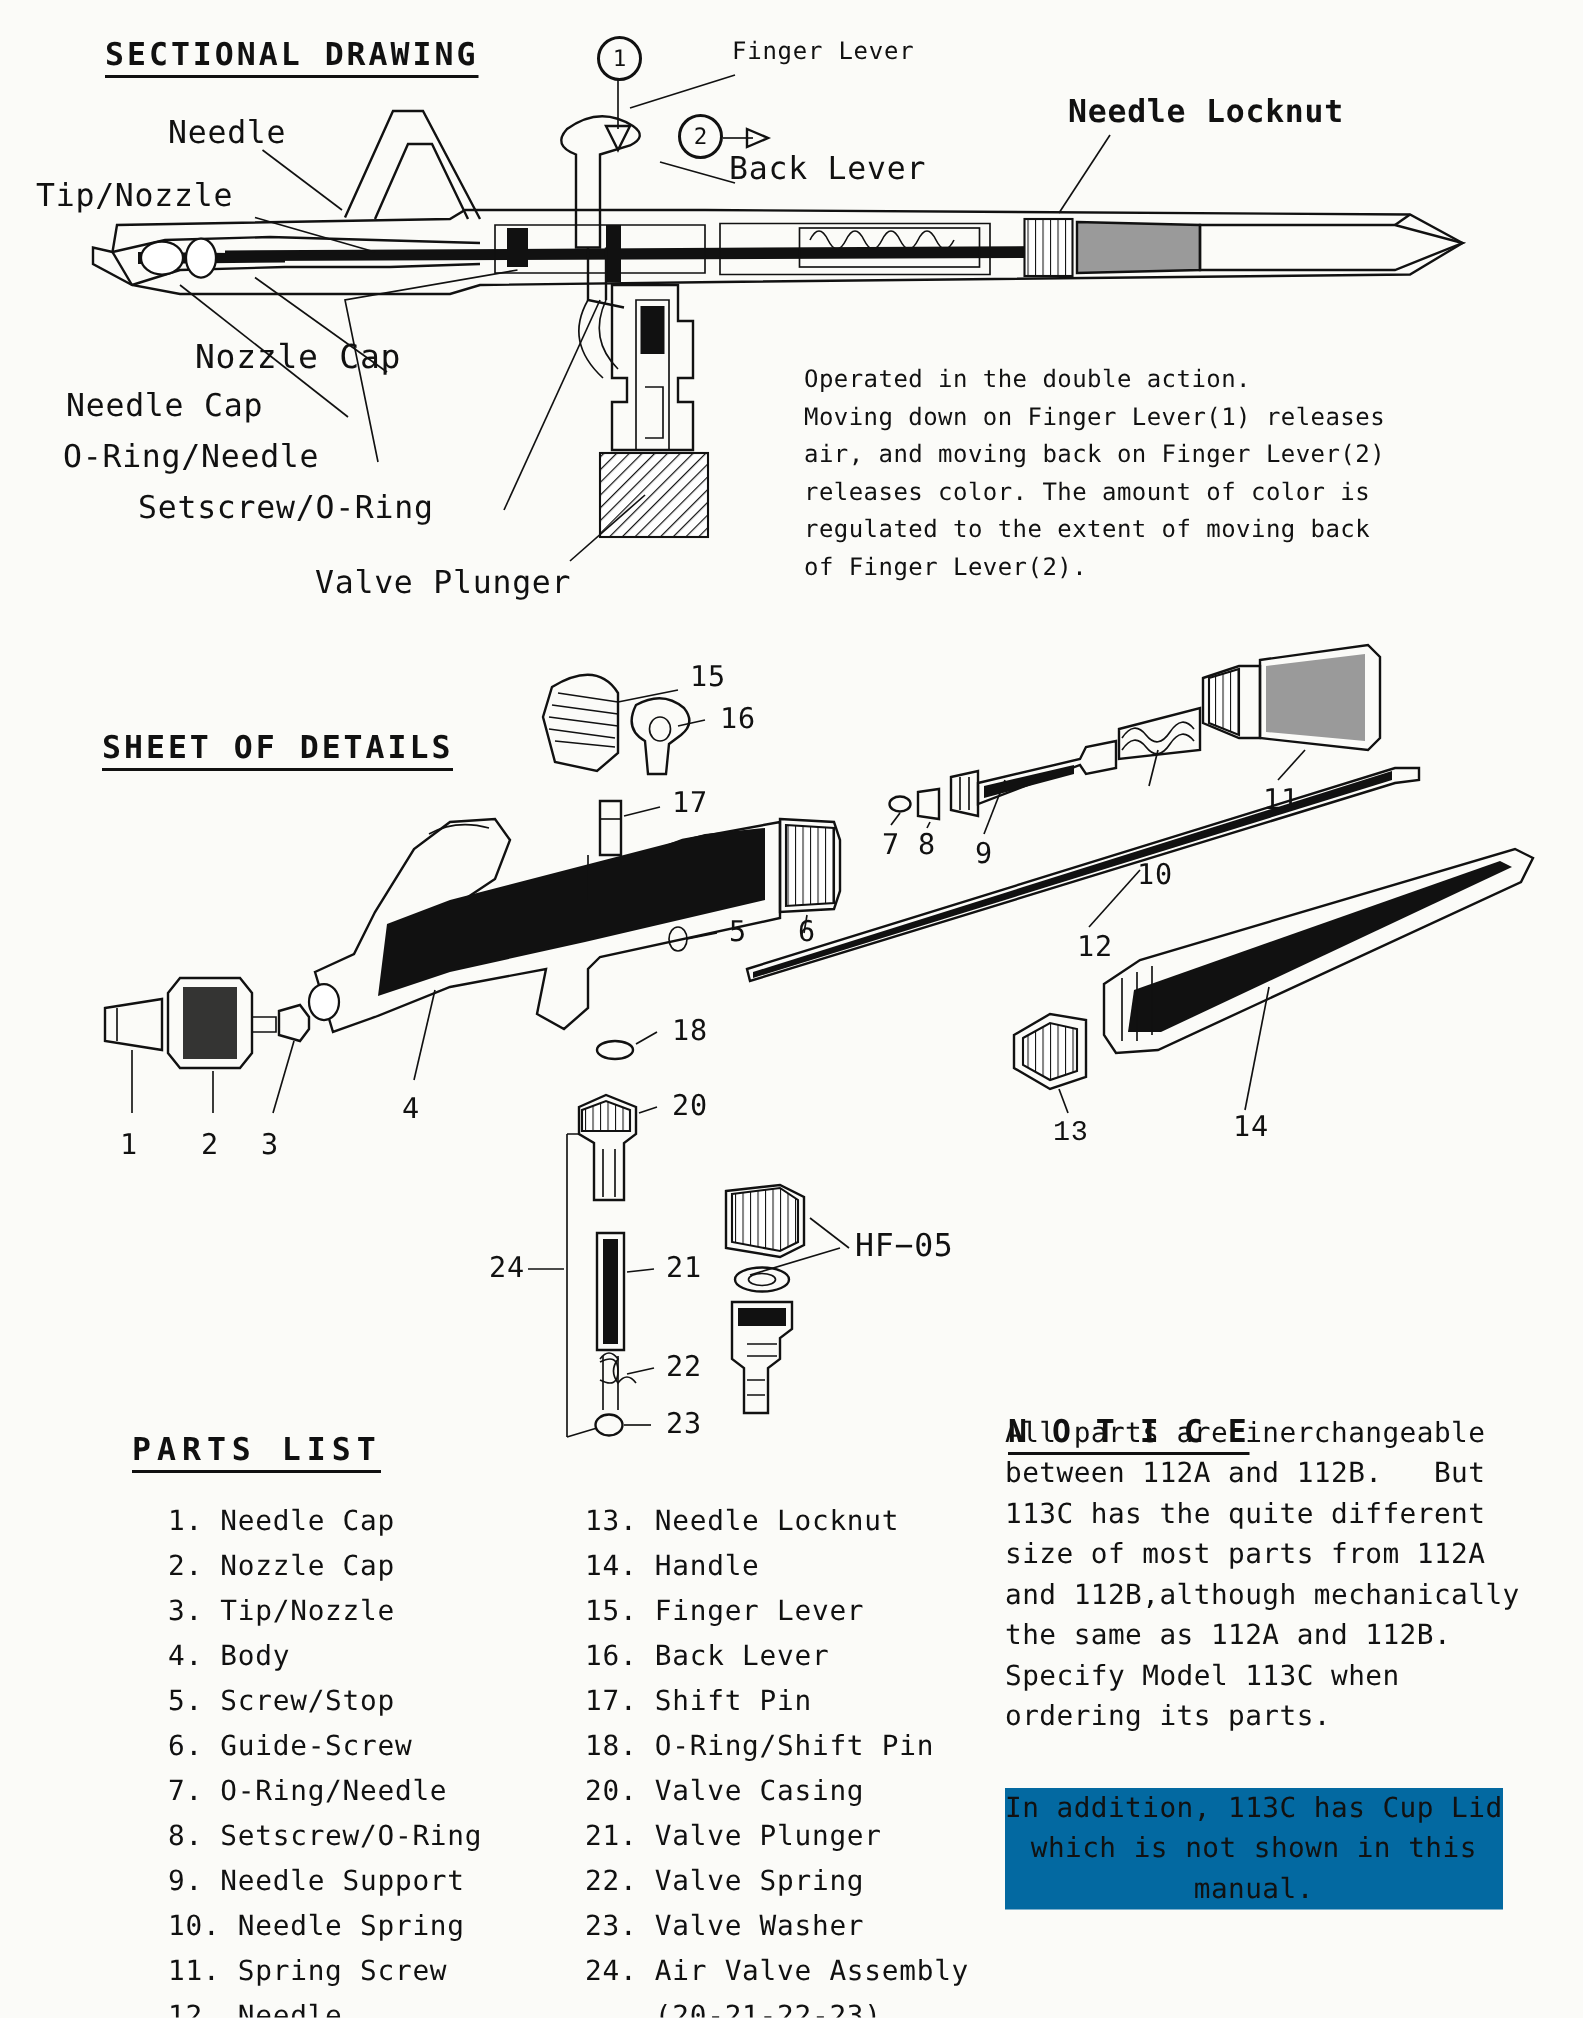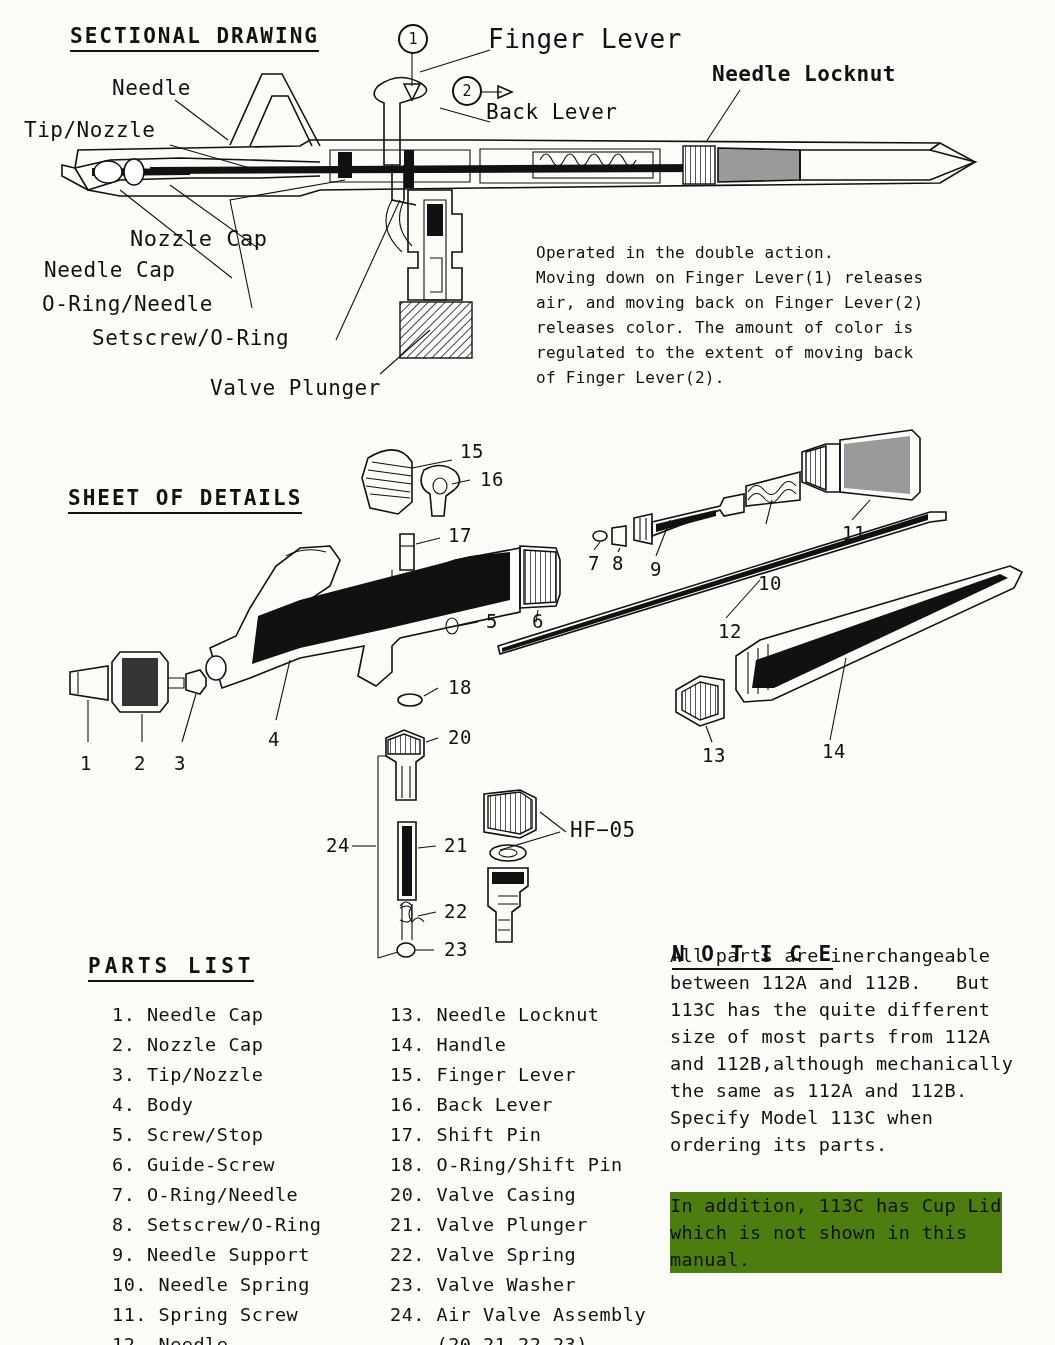--- a/index.html
+++ b/index.html
@@ -7,21 +7,21 @@
        font-family:"DejaVu Sans Mono", monospace;color:#111;}
   .page{position:absolute;inset:0;}
   .lbl{position:absolute;white-space:pre;letter-spacing:0.5px;}
   .hdr{font-weight:bold;letter-spacing:2px;border-bottom:2px solid #111;padding-bottom:2px;}
   .num{position:absolute;white-space:pre;font-size:19px;letter-spacing:0.5px;}
   .circnum{position:absolute;width:26px;height:26px;border:2px solid #111;border-radius:50%;
            display:flex;align-items:center;justify-content:center;font-size:15px;}
   .para{position:absolute;white-space:pre;font-size:16px;line-height:25px;letter-spacing:0.3px;}
   .listcol{position:absolute;white-space:pre;font-size:18.5px;line-height:30px;letter-spacing:0.5px;}
   .notice{position:absolute;white-space:pre;font-size:18.5px;line-height:27px;letter-spacing:0.3px;}
-  .hl{background:#4d7c0f;}
+  .hl{background:#0369a1;text-align:center;}
   svg{position:absolute;top:0;left:0;}
   .ln{stroke:#111;stroke-width:1.6;fill:none;}
   .thin{stroke:#111;stroke-width:1.1;fill:none;}
   .fillk{fill:#111;}
   .gr{fill:#9a9a9a;}
   .wh{fill:#fff;stroke:#111;stroke-width:1.5;}
   .hatch{fill:url(#hatch);stroke:#111;stroke-width:1.4;}
   .knurl{fill:url(#vlines);stroke:#111;stroke-width:1.4;}
 </style>
 </head>
@@ -214,21 +214,21 @@
 
   <div class="lbl hdr" style="left:70px;top:24px;font-size:21px;">SECTIONAL DRAWING</div>
 
   <div class="lbl" style="left:112px;top:76px;font-size:21px;">Needle</div>
   <div class="lbl" style="left:24px;top:118px;font-size:21px;">Tip/Nozzle</div>
   <div class="lbl" style="left:130px;top:226px;font-size:22px;">Nozzle Cap</div>
   <div class="lbl" style="left:44px;top:258px;font-size:21px;">Needle Cap</div>
   <div class="lbl" style="left:42px;top:292px;font-size:21px;">O-Ring/Needle</div>
   <div class="lbl" style="left:92px;top:326px;font-size:21px;">Setscrew/O-Ring</div>
   <div class="lbl" style="left:210px;top:376px;font-size:21px;">Valve Plunger</div>
-  <div class="lbl" style="left:488px;top:24px;font-size:26px;">Finger Lever</div>
+  <div class="lbl" style="left:488px;top:24px;font-size:16px;">Finger Lever</div>
   <div class="lbl" style="left:486px;top:100px;font-size:21px;">Back Lever</div>
   <div class="lbl" style="left:712px;top:62px;font-size:21px;font-weight:bold;">Needle Locknut</div>
 
   <div class="circnum" style="left:398px;top:24px;">1</div>
   <div class="circnum" style="left:452px;top:76px;">2</div>
 
   <div class="para" style="left:536px;top:240px;">Operated in the double action.
 Moving down on Finger Lever(1) releases
 air, and moving back on Finger Lever(2)
 releases color. The amount of color is
@@ -242,21 +242,21 @@
   <div class="num" style="left:174px;top:752px;">3</div>
   <div class="num" style="left:268px;top:728px;">4</div>
   <div class="num" style="left:486px;top:610px;">5</div>
   <div class="num" style="left:532px;top:610px;">6</div>
   <div class="num" style="left:588px;top:552px;">7</div>
   <div class="num" style="left:612px;top:552px;">8</div>
   <div class="num" style="left:650px;top:558px;">9</div>
   <div class="num" style="left:758px;top:524px;margin-top:48px;">10</div>
   <div class="num" style="left:842px;top:522px;">11</div>
   <div class="num" style="left:718px;top:620px;">12</div>
-  <div class="num" style="left:702px;top:744px;">13</div>
+  <div class="num" style="left:702px;top:744px;font-family:Liberation Mono, monospace;">13</div>
   <div class="num" style="left:822px;top:740px;">14</div>
   <div class="num" style="left:460px;top:440px;">15</div>
   <div class="num" style="left:480px;top:468px;">16</div>
   <div class="num" style="left:448px;top:524px;">17</div>
   <div class="num" style="left:448px;top:676px;">18</div>
   <div class="num" style="left:448px;top:726px;">20</div>
   <div class="num" style="left:444px;top:834px;">21</div>
   <div class="num" style="left:444px;top:900px;">22</div>
   <div class="num" style="left:444px;top:938px;">23</div>
   <div class="num" style="left:326px;top:834px;">24</div>

